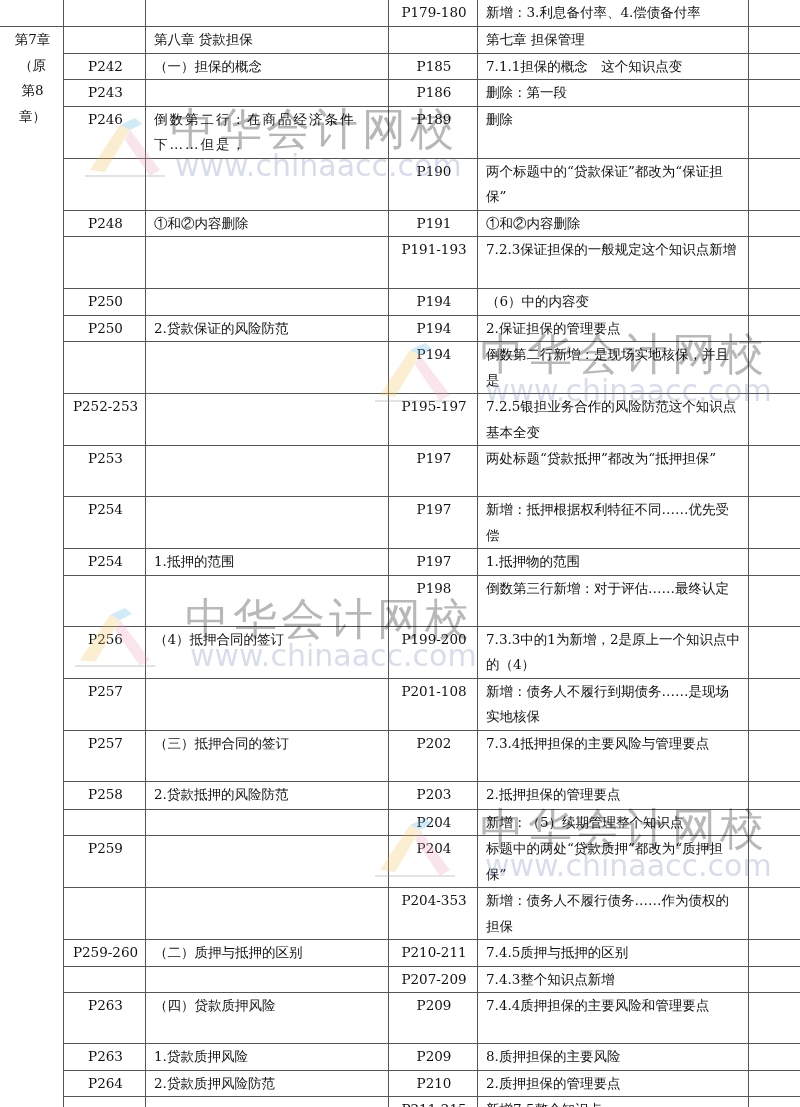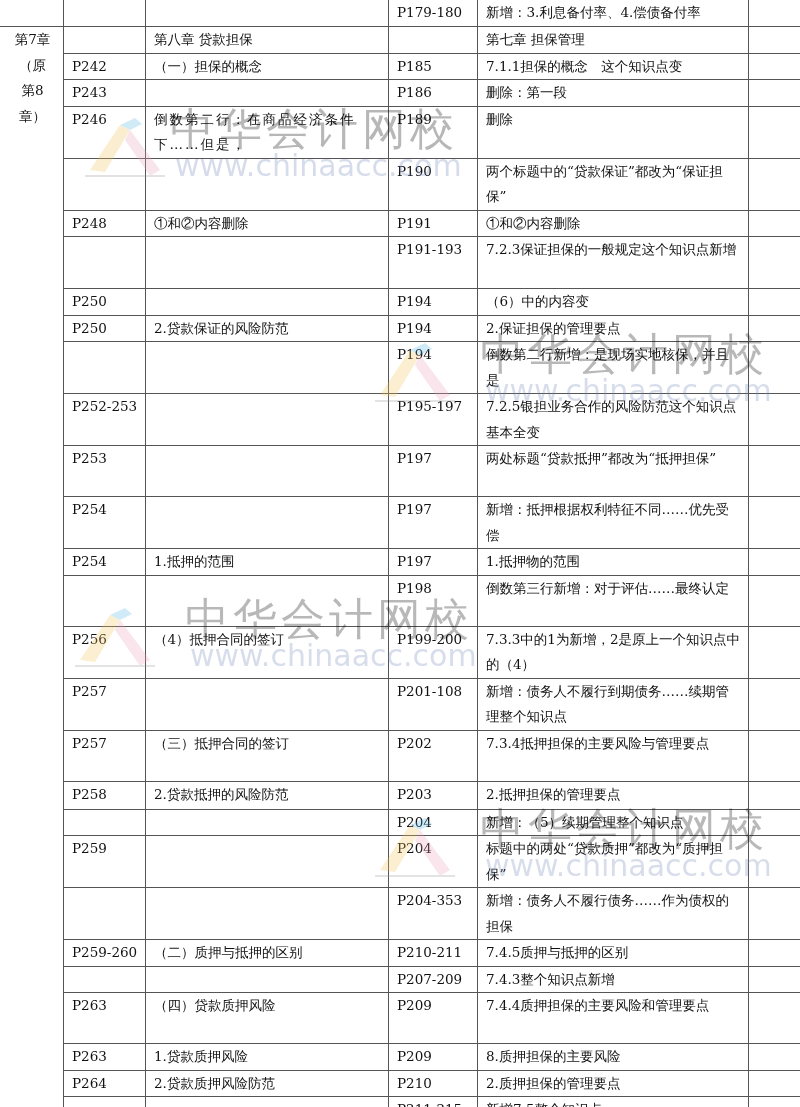--- a/index.html
+++ b/index.html
@@ -2,21 +2,21 @@
 <html><head>
 <meta charset="utf-8">
 <style>
   html, body { margin: 0; padding: 0; background: #ffffff; }
   body { width: 800px; height: 1107px; overflow: hidden; position: relative;
          font-family: "DejaVu Serif", "Liberation Serif", serif; color: #111; }
   table.doc { border-collapse: collapse; table-layout: fixed; width: 801px;
               position: absolute; left: -1px; top: -1px; }
   table.doc td { border: 1px solid #555; font-size: 13.5px; line-height: 25.5px;
                  vertical-align: top; padding: 0 6px 0 8px; overflow: hidden; }
-  td.page { padding: 0 2px; }
+  td.page { text-align: center; padding: 0 2px; }
   td.chapter { text-align: center; vertical-align: middle; line-height: 25.5px; padding: 0 4px; }
   td.vmid { vertical-align: middle; }
   .watermark { position: absolute; pointer-events: none; opacity: 0.28; }
   .wm-cn { font-family: "DejaVu Sans", sans-serif; font-size: 44px; color: #000000; letter-spacing: 4px; white-space: nowrap; }
   .wm-url { font-family: "DejaVu Sans", sans-serif; font-size: 30px; color: #6f86b8; white-space: nowrap; }
   .wm-logo { position: absolute; }
 </style>
 </head>
 <body>
 
@@ -171,21 +171,21 @@
       <td>（4）抵押合同的签订</td>
       <td class="page">P199-200</td>
       <td>7.3.3中的1为新增，2是原上一个知识点中的（4）</td>
       <td></td>
     </tr>
 
     <tr style="height:51px">
       <td class="page">P257</td>
       <td></td>
       <td class="page">P201-108</td>
-      <td>新增：债务人不履行到期债务……续期管理整个知识点</td>
+      <td>新增：债务人不履行到期债务……是现场实地核保</td>
       <td></td>
     </tr>
 
     <tr style="height:51px">
       <td class="page vmid">P257</td>
       <td class="vmid">（三）抵押合同的签订</td>
       <td class="page">P202</td>
       <td>7.3.4抵押担保的主要风险与管理要点</td>
       <td></td>
     </tr>

